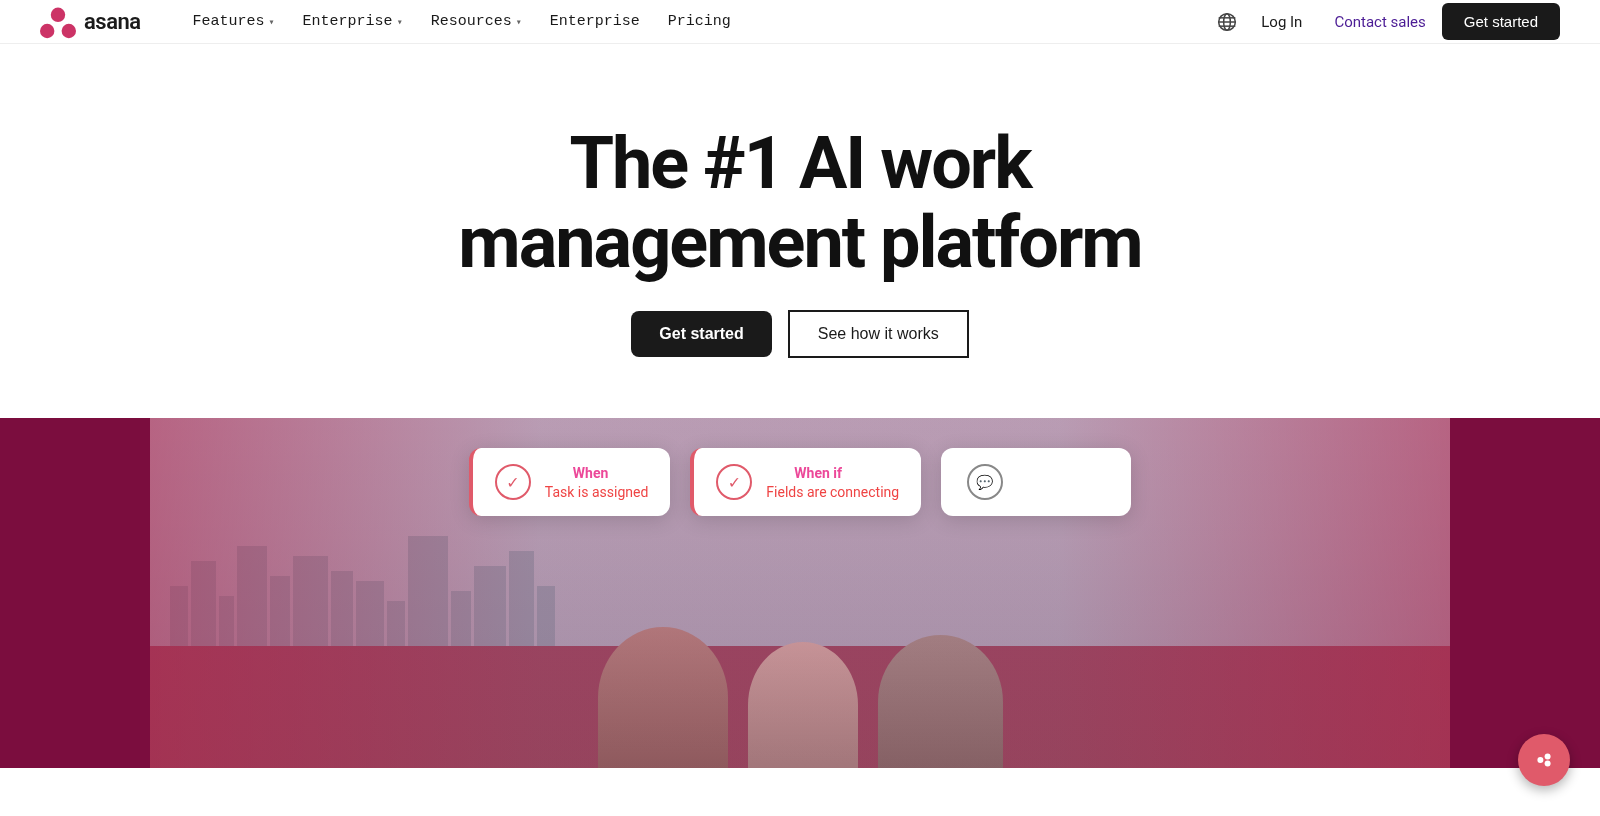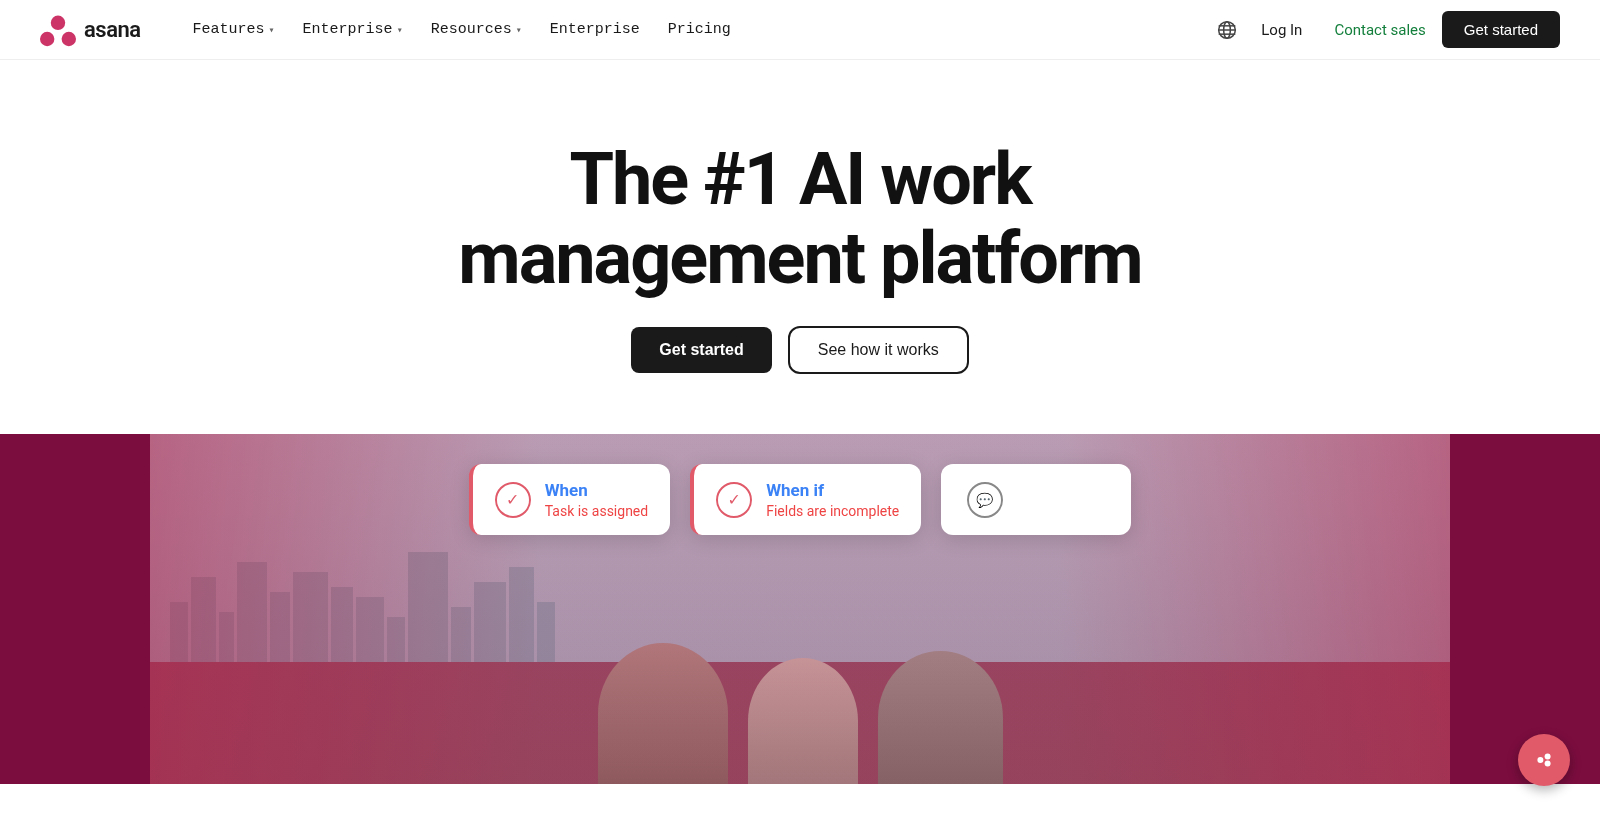--- a/index.html
+++ b/index.html
@@ -2,21 +2,21 @@
 <html><head>
   <meta charset="utf-8">
   <style>
     * { margin: 0; padding: 0; box-sizing: border-box; }
     body { font-family: -apple-system, BlinkMacSystemFont, 'Segoe UI', Roboto, sans-serif; background: #fff; overflow-x: hidden; width: 1600px; min-height: 816px; }
 
     
     nav {
       display: flex;
       align-items: center;
-      height: 60px;
+      height: 44px;
       padding: 0 40px;
       border-bottom: 1px solid #eee;
       background: #fff;
       position: relative;
       z-index: 10;
     }
     .nav-logo {
       display: flex;
       align-items: center;
       gap: 8px;
@@ -73,21 +73,21 @@
     }
     .nav-login {
       font-size: 15px;
       color: #1a1a1a;
       text-decoration: none;
       padding: 8px 16px;
       cursor: pointer;
     }
     .nav-contact {
       font-size: 15px;
-      color: #15803d;
+      color: #4c1d95;
       text-decoration: none;
       padding: 8px 16px;
       cursor: pointer;
     }
     .btn-get-started-nav {
       background: #1a1a1a;
       color: #fff;
       border: none;
       padding: 10px 22px;
       border-radius: 6px;
@@ -133,21 +133,21 @@
       border-radius: 8px;
       font-size: 16px;
       font-weight: 600;
       cursor: pointer;
     }
     .btn-secondary {
       background: #fff;
       color: #1a1a1a;
       border: 2px solid #1a1a1a;
       padding: 13px 28px;
-      border-radius: 12px;
+      border-radius: 0;
       font-size: 16px;
       font-weight: 500;
       cursor: pointer;
     }
 
     
     .product-section {
       background: #7b0d3e;
       margin: 0;
       padding: 0;
@@ -247,24 +247,25 @@
       border-radius: 50%;
       display: flex;
       align-items: center;
       justify-content: center;
       font-size: 16px;
       color: #555;
       flex-shrink: 0;
     }
     .workflow-card-content {}
     .workflow-card-title {
-      font-size: 17px;
+      font-size: 14px;
       font-weight: 700;
-      color: #3b82f6;
+      color: #ec4899;
       margin-bottom: 3px;
+      margin-left: 28px;
     }
     .workflow-card-subtitle {
       font-size: 14px;
       color: #ef4444;
     }
 
     
     .card-when { border-left-color: #e05a6a; }
     .card-when .workflow-card-icon { border-color: #e05a6a; color: #e05a6a; }
     .card-check { border-left-color: #e05a6a; }
@@ -403,21 +404,21 @@
         <div class="workflow-card-title">When</div>
         <div class="workflow-card-subtitle">Task is assigned</div>
       </div>
     </div>
 
     <div class="workflow-card card-check">
       <div class="card-glow" style="background:rgba(200,50,70,0.25);filter:blur(20px);"></div>
       <div class="workflow-card-icon">✓</div>
       <div class="workflow-card-content">
         <div class="workflow-card-title">When if</div>
-        <div class="workflow-card-subtitle">Fields are incomplete</div>
+        <div class="workflow-card-subtitle">Fields are connecting</div>
       </div>
     </div>
 
     <div class="workflow-card card-do">
       <div class="workflow-card-icon" style="font-size:14px;">💬</div>
     </div>
   </div>
 </section>
 
 <div class="chat-button">

